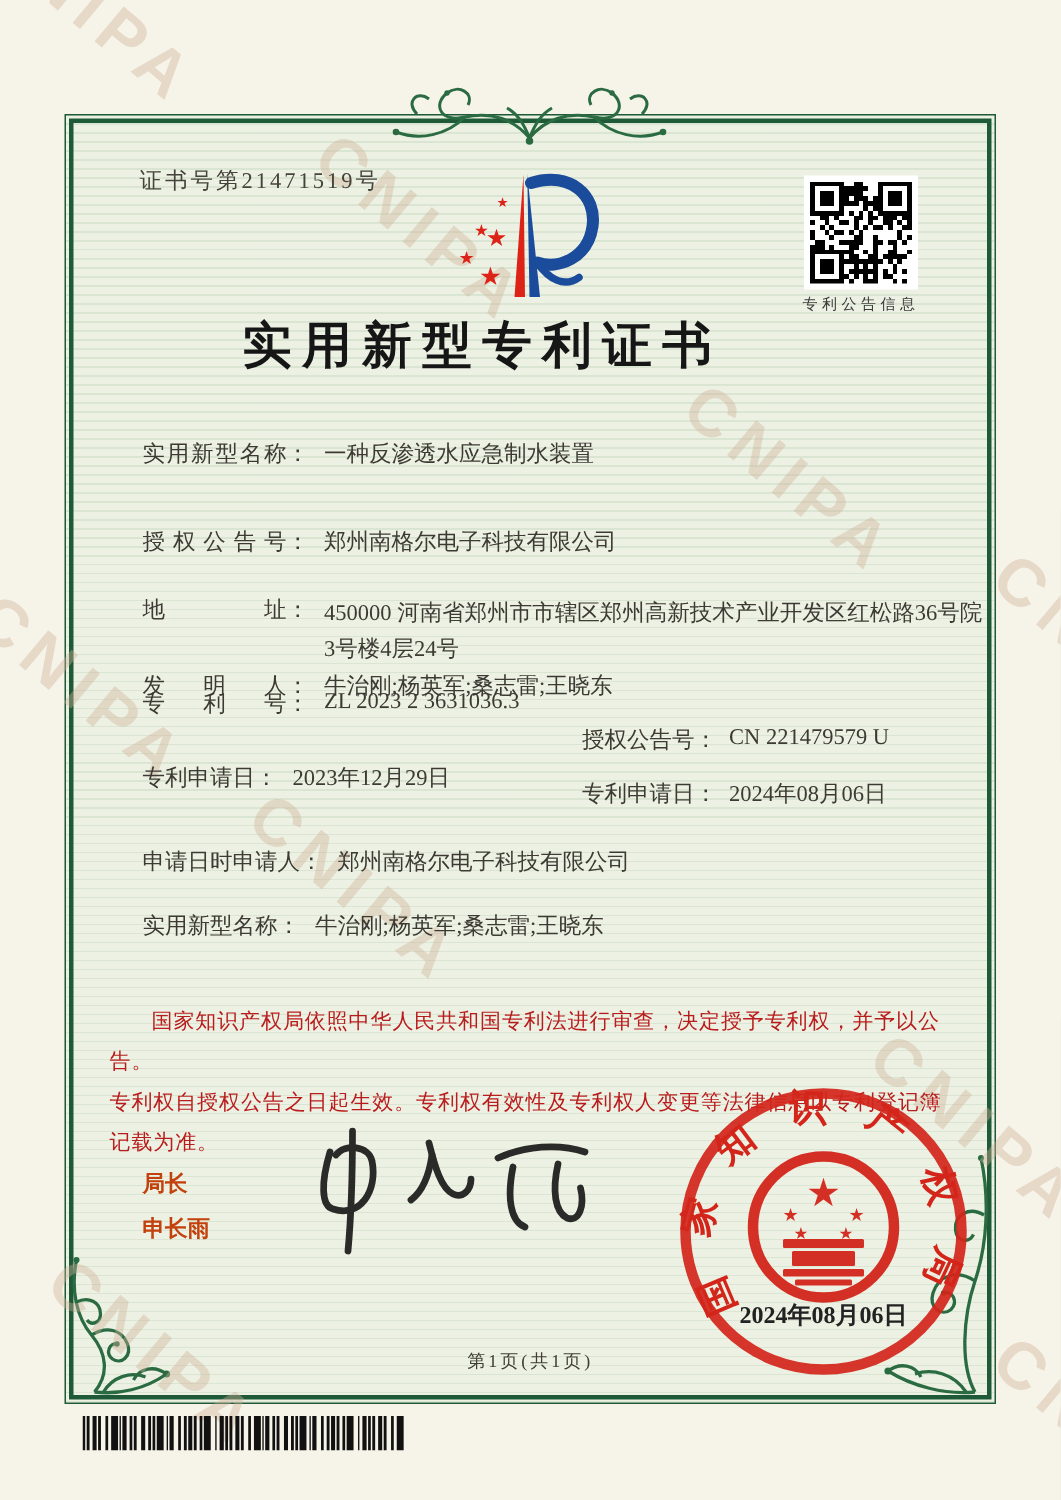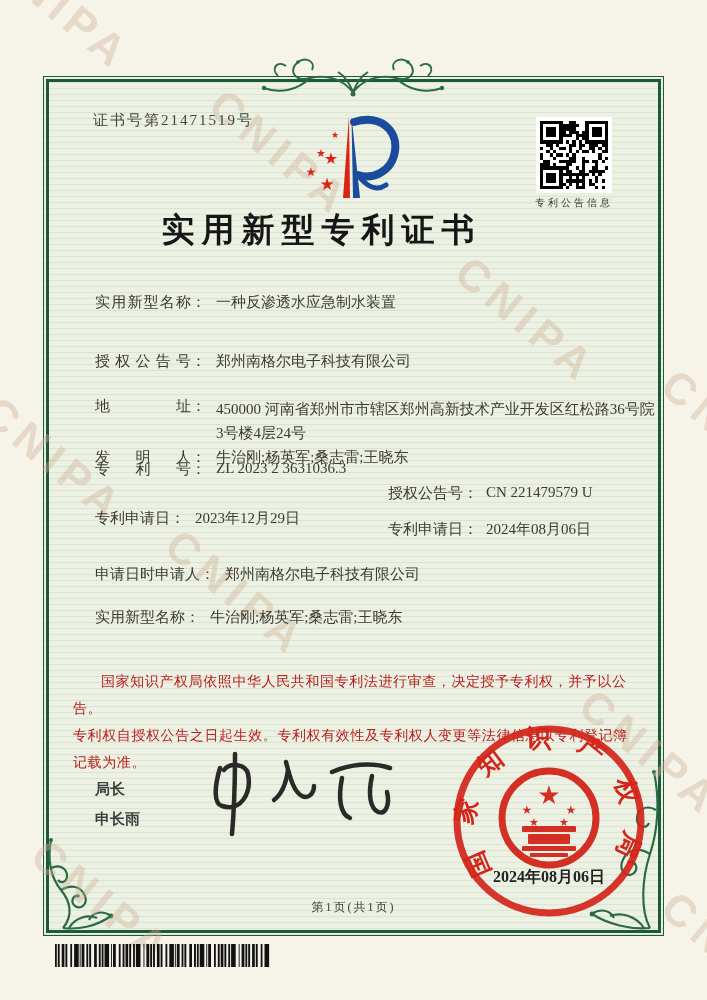--- a/index.html
+++ b/index.html
@@ -53,21 +53,21 @@
   }
   .frow { position:absolute; left:95px; font-size:15px; display:flex; align-items:flex-start; }
   .flabel { display:inline-block; width:96px; text-align:justify; text-align-last:justify; flex:0 0 96px; }
   .fcolon { flex:0 0 auto; }
   .fvalue { margin-left:10px; }
   .frow2 { position:absolute; left:388px; font-size:15px; display:flex;justify-content:center; }
   .frow2 .fvalue { margin-left:8px; }
   .addr-value { width:446px; line-height:24px; }
   .statement { position:absolute; left:73px; top:668px; width:566px; font-size:14px; line-height:27px; letter-spacing:0.6px; color:#b91c1c; }
   .statement .ln1 { text-indent:2em; }
-  .officer { position:absolute; left:95px; font-family:Liberation Mono, monospace; font-weight:bold; font-size:15px; color:#404040; }
+  .officer { position:absolute; left:95px; font-family:Liberation Mono, monospace; font-weight:bold; font-size:15px; color:#c2410c; }
   #sig { position:absolute; left:190px; top:742px; width:215px; height:100px; }
   #seal { position:absolute; left:450px; top:722px; width:198px; height:198px; }
   .footer-page { position:absolute; left:43px; top:899px; width:621px; text-align:center; font-size:12px; letter-spacing:2px; color:#3f3d36; }
   #barcode { position:absolute; left:55px; top:944px; width:216px; height:23px; }
 </style>
 </head>
 <body>
 
 <div class="wm">CNIPA</div>
 <div class="wm">CNIPA</div>

